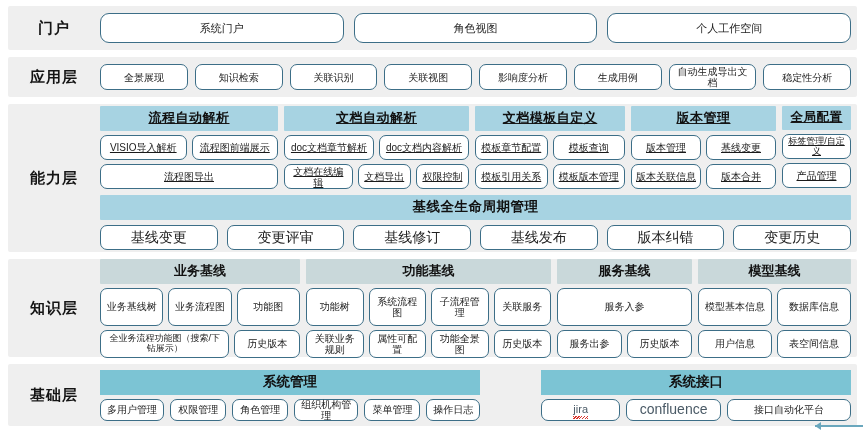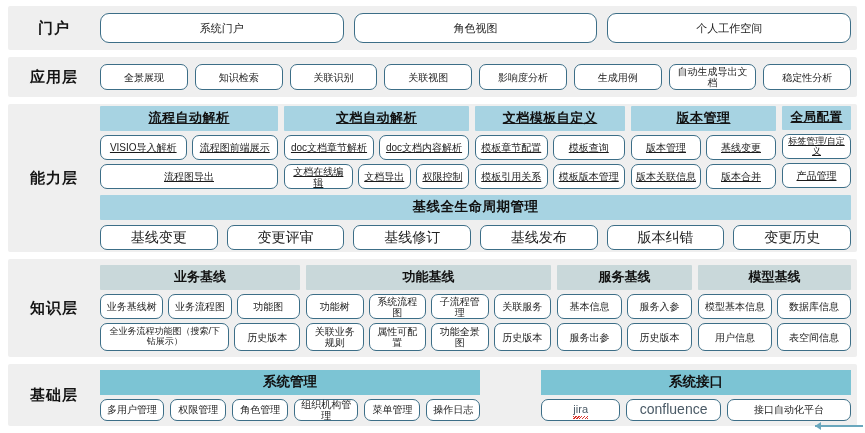--- a/index.html
+++ b/index.html
@@ -71,21 +71,21 @@
 
   
   .kn-groups{display:flex;gap:6px;align-items:flex-start;}
   .kn-group{display:flex;flex-direction:column;gap:4px;}
   .kn-head{
     background:#c9d8da;
     text-align:center;font-weight:bold;font-size:13px;color:#111;
     padding:3px 0 4px 0;border-radius:1px;
   }
   .kn-row{display:flex;gap:5px;}
-  .kn-row .pill{height:25px;}
+  .kn-row .pill{height:38px;}
   .kn-row.tall .pill{height:28px;}
 
   
   .base-groups{display:flex;gap:61px;align-items:flex-start;}
   .base-group{display:flex;flex-direction:column;gap:4px;}
   .base-head{
     background:#7cc4d4;
     text-align:center;font-weight:bold;font-size:13.5px;color:#111;
     padding:3px 0 4px 0;
   }
@@ -251,21 +251,20 @@
             <div class="pill" style="flex:1 1 0">关联业务规则</div>
             <div class="pill" style="flex:1 1 0">属性可配置</div>
             <div class="pill" style="flex:1 1 0">功能全景图</div>
             <div class="pill" style="flex:1 1 0">历史版本</div>
           </div>
         </div>
 
         <div class="kn-group" style="flex:0 0 135px;">
           <div class="kn-head">服务基线</div>
           <div class="kn-row">
-            <div class="pill" style="flex:1 1 0">基本信息</div>
             <div class="pill" style="flex:1 1 0">服务入参</div>
           </div>
           <div class="kn-row tall">
             <div class="pill" style="flex:1 1 0">服务出参</div>
             <div class="pill" style="flex:1 1 0">历史版本</div>
           </div>
         </div>
 
         <div class="kn-group" style="flex:1 1 auto;">
           <div class="kn-head">模型基线</div>

